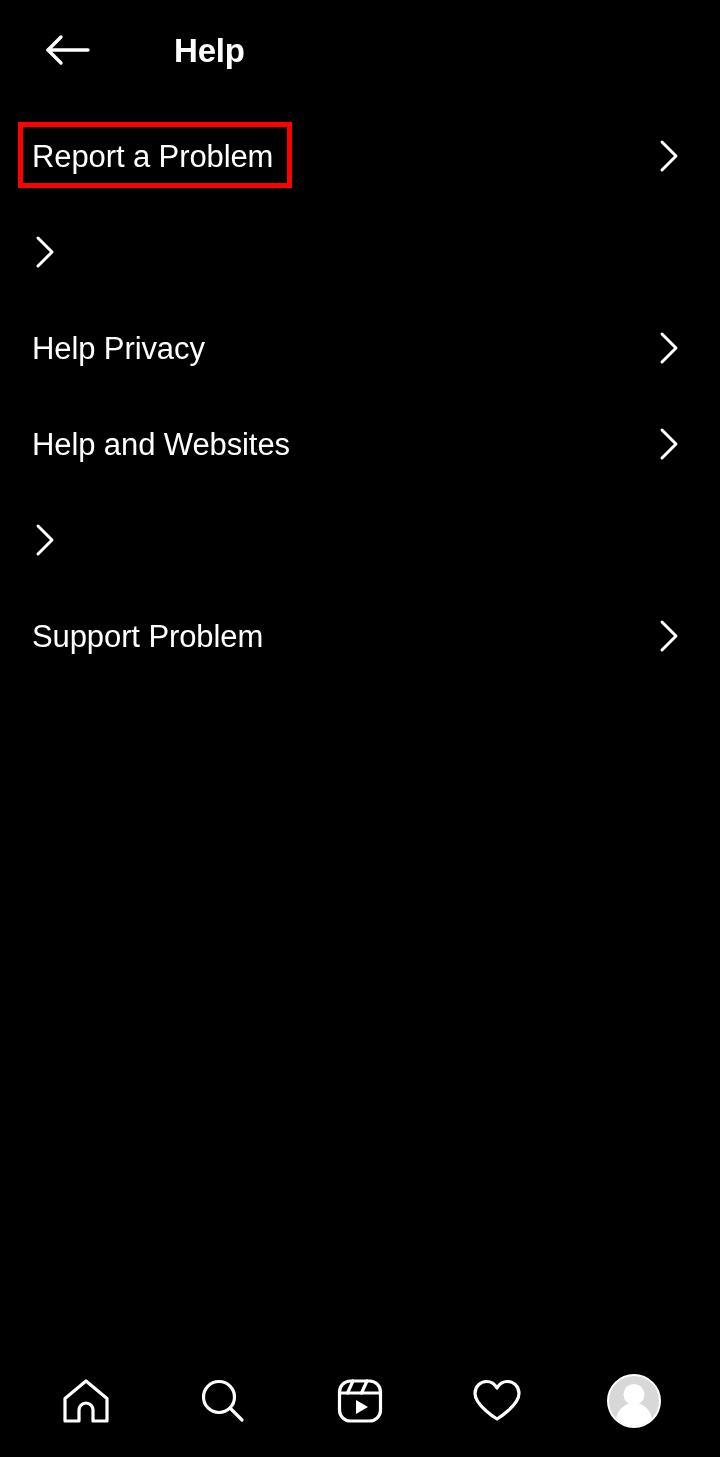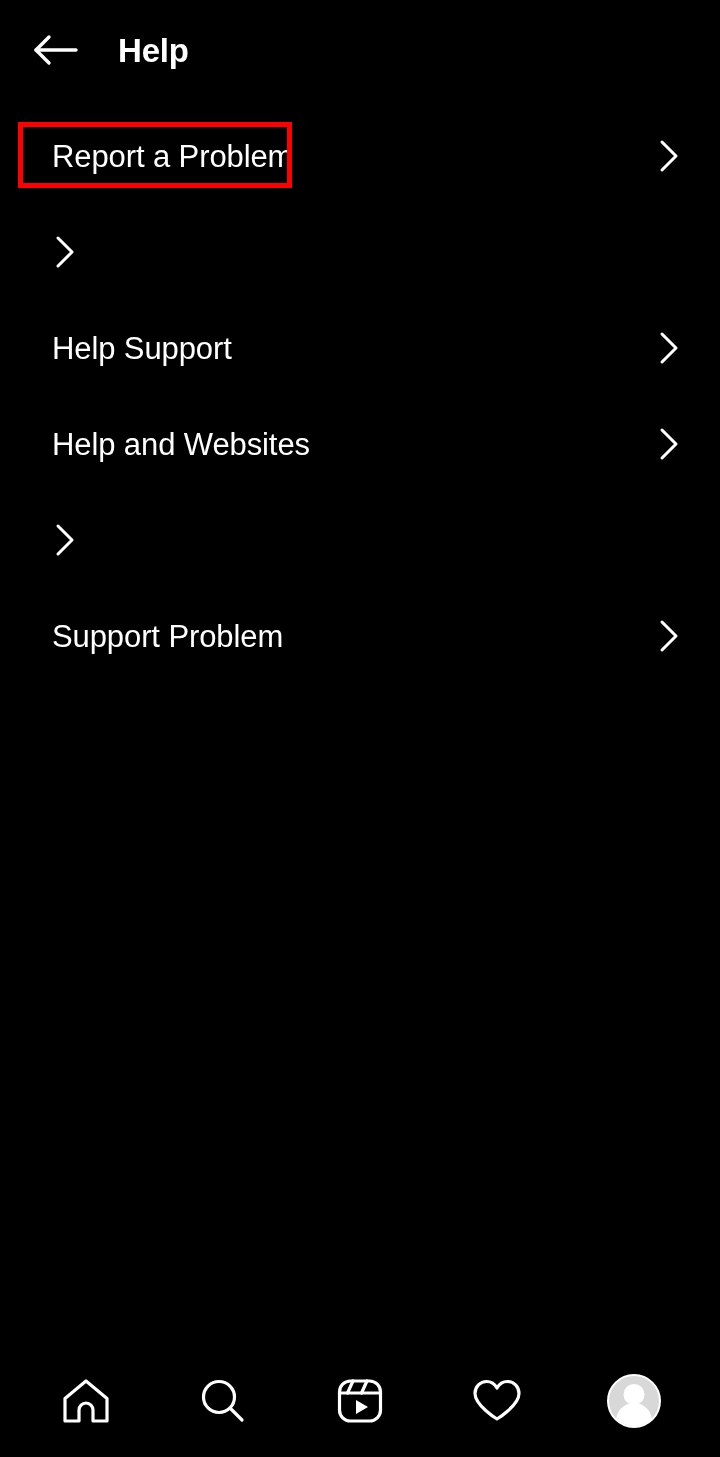--- a/index.html
+++ b/index.html
@@ -13,22 +13,23 @@
     font-family: "Liberation Sans", sans-serif;
     color: #ffffff;
     position: relative;
   }
 
   
   .header {
     height: 100px;
     display: flex;
     align-items: center;
-    padding-left: 28px;
-    position: relative;
+    padding-left: 40px;
+    position: relative;
+    gap: 44px;
   }
   .back-btn {
     width: 56px;
     height: 56px;
     display: flex;
     align-items: center;
     justify-content: center;
     flex: none;
     cursor: pointer;
   }
@@ -38,21 +39,20 @@
     font-weight: bold;
     letter-spacing: -0.2px;
     margin-left: 34px;
     line-height: 1;
     white-space: nowrap;
   }
 
   
   .menu-list {
     margin-top: 8px;
-    margin-left: 20px;
   }
   .menu-row {
     height: 96px;
     display: flex;
     align-items: center;
     justify-content: space-between;
     padding: 0 38px 0 32px;
     position: relative;
     cursor: pointer;
   }
@@ -165,21 +165,21 @@
 
   <div class="menu-row">
     <span class="chevron">
       <svg width="22" height="34" viewBox="0 0 22 34" fill="none">
         <path d="M4 3 L18 17 L4 31" stroke="#ffffff" stroke-width="3" stroke-linecap="round" stroke-linejoin="round"></path>
       </svg>
     </span>
   </div>
 
   <div class="menu-row">
-    <span class="menu-label">Help Support</span>
+    <span class="menu-label">Help Privacy</span>
     <span class="chevron">
       <svg width="22" height="34" viewBox="0 0 22 34" fill="none">
         <path d="M4 3 L18 17 L4 31" stroke="#ffffff" stroke-width="3" stroke-linecap="round" stroke-linejoin="round"></path>
       </svg>
     </span>
   </div>
 
   <div class="menu-row">
     <span class="menu-label">Help and Websites</span>
     <span class="chevron">

